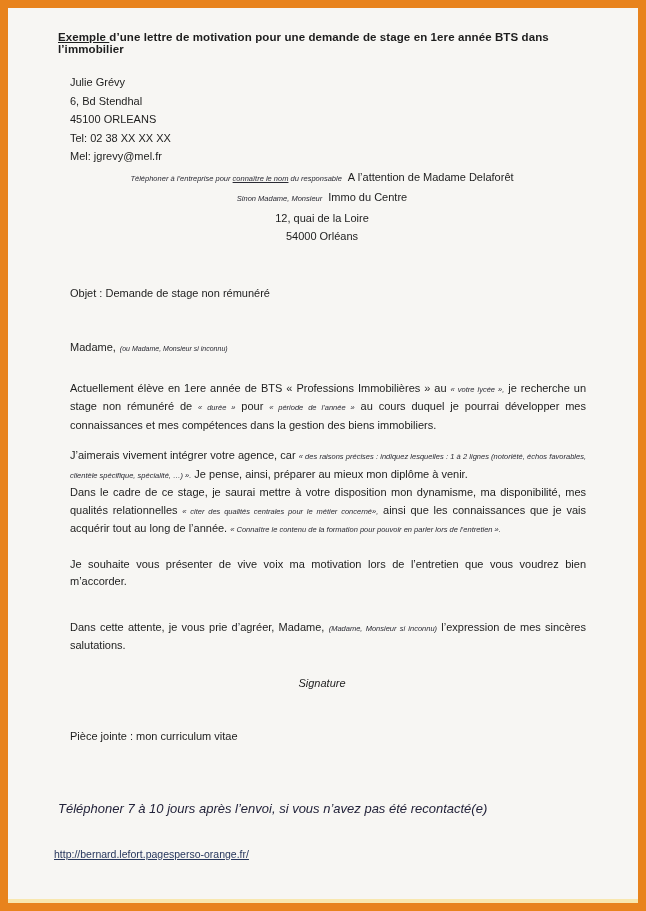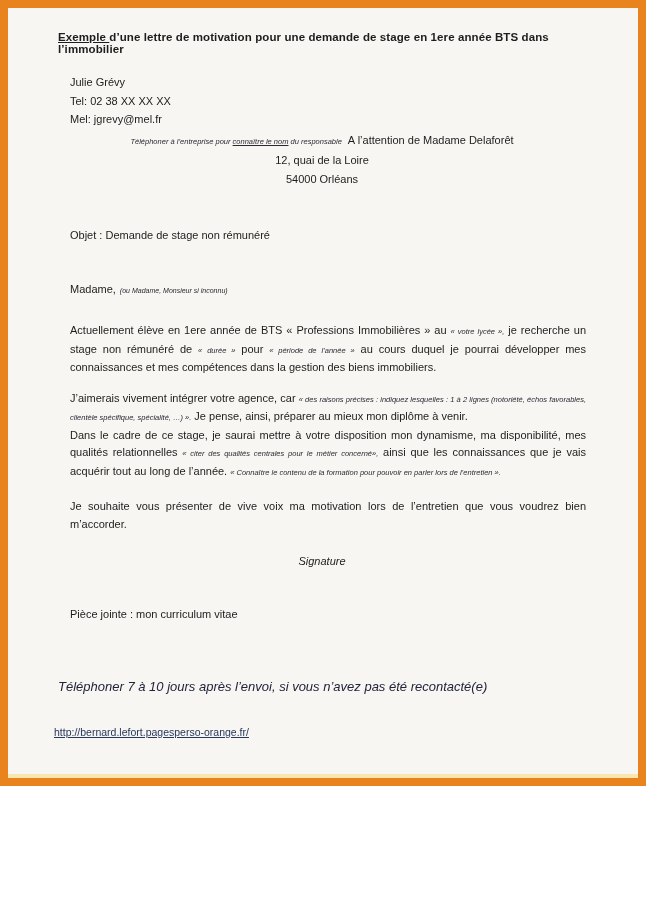--- a/index.html
+++ b/index.html
@@ -3,21 +3,21 @@
 <meta charset="utf-8">
 <style>
   html, body { margin: 0; padding: 0; }
   body {
     width: 646px; height: 911px;
     font-family: "Liberation Sans", sans-serif;
     background: #ffffff;
   }
   .page {
     box-sizing: border-box;
-    width: 646px; height: 786px;
+    width: 646px; height: 911px;
     border: 8px solid #E8831D;
     background: #F7F6F3;
     box-shadow: inset 0 -4px 0 #F8E7AE;
     overflow: hidden;
   }
   .content {
     box-sizing: border-box;
     padding: 23px 52px 0 50px;
     font-size: 11px;
     color: #1d1d1d;
@@ -76,39 +76,43 @@
 </head>
 <body>
 
 <div class="page">
   <div class="content">
 
     <div class="title"><span class="u">Exemple </span><span>d’une lettre de motivation pour une demande de stage en 1ere année BTS dans l’immobilier</span></div>
 
     <div class="sender">
       <div>Julie  Grévy</div>
+      <div>6, Bd Stendhal</div>
+      <div>45100  ORLEANS</div>
       <div>Tel: 02 38 XX  XX  XX</div>
       <div>Mel: jgrevy@mel.fr</div>
     </div>
 
     <div class="recipient">
       <div><span class="si"><span>Téléphoner  à l’entreprise  pour </span><span class="u">connaître  le nom</span><span> du responsable</span></span><span>A l’attention de Madame  Delaforêt</span></div>
+      <div><span class="si">Sinon Madame, Monsieur</span><span>Immo du Centre</span></div>
       <div>12, quai de la Loire</div>
       <div>54000 Orléans</div>
     </div>
 
 
     <div class="subject">Objet : Demande de stage non rémunéré</div>
 
     <div class="salutation"><span>Madame,</span><span class="si">(ou Madame, Monsieur  si  inconnu)</span></div>
 
     <p class="para p1"><span>Actuellement  élève  en  1ere  année  de  BTS  « Professions  Immobilières » au  </span><span class="si">« votre  lycée »,</span><span>  je  recherche  un stage  non  rémunéré  de  </span><span class="si">« durée »</span><span>   pour  </span><span class="si">« période  de  l’année »</span><span> au  cours  duquel  je  pourrai  développer  mes connaissances et mes compétences dans la gestion des biens immobiliers.</span></p>
     <p class="para p2"><span>J’aimerais  vivement  intégrer  votre  agence,  car  </span><span class="si">« des raisons précises : indiquez lesquelles : 1 à 2 lignes (notoriété,  échos favorables, clientèle spécifique, spécialité, …) ».</span><span>  Je pense, ainsi, préparer au mieux mon diplôme à venir.</span></p>
     <p class="para p3"><span>Dans  le  cadre  de  ce  stage,  je  saurai  mettre   à  votre  disposition  mon  dynamisme,   ma  disponibilité,  mes qualités  relationnelles  </span><span class="si">« citer des qualités centrales pour le métier concerné»,</span><span>   ainsi  que les connaissances  que je  vais acquérir tout au long de l’année. </span><span class="si">« Connaître le contenu de la formation pour pouvoir en parler lors de l’entretien ».</span></p>
     <p class="para p4"><span>Je souhaite vous présenter de vive voix ma motivation lors de l’entretien que vous voudrez bien m’accorder.</span></p>
+    <p class="para p5"><span>Dans cette attente, je vous prie d’agréer, Madame, </span><span class="si">(Madame, Monsieur si inconnu)</span><span> l’expression de mes sincères salutations.</span></p>
 
     <div class="signature">Signature</div>
 
     <div class="attachment">Pièce jointe : mon curriculum vitae</div>
 
     <div class="footer-note">Téléphoner 7 à 10 jours  après l’envoi,  si vous n’avez pas été recontacté(e)</div>
 
     <a class="footer-link" href="#">http://bernard.lefort.pagesperso-orange.fr/</a>
 
   </div>

